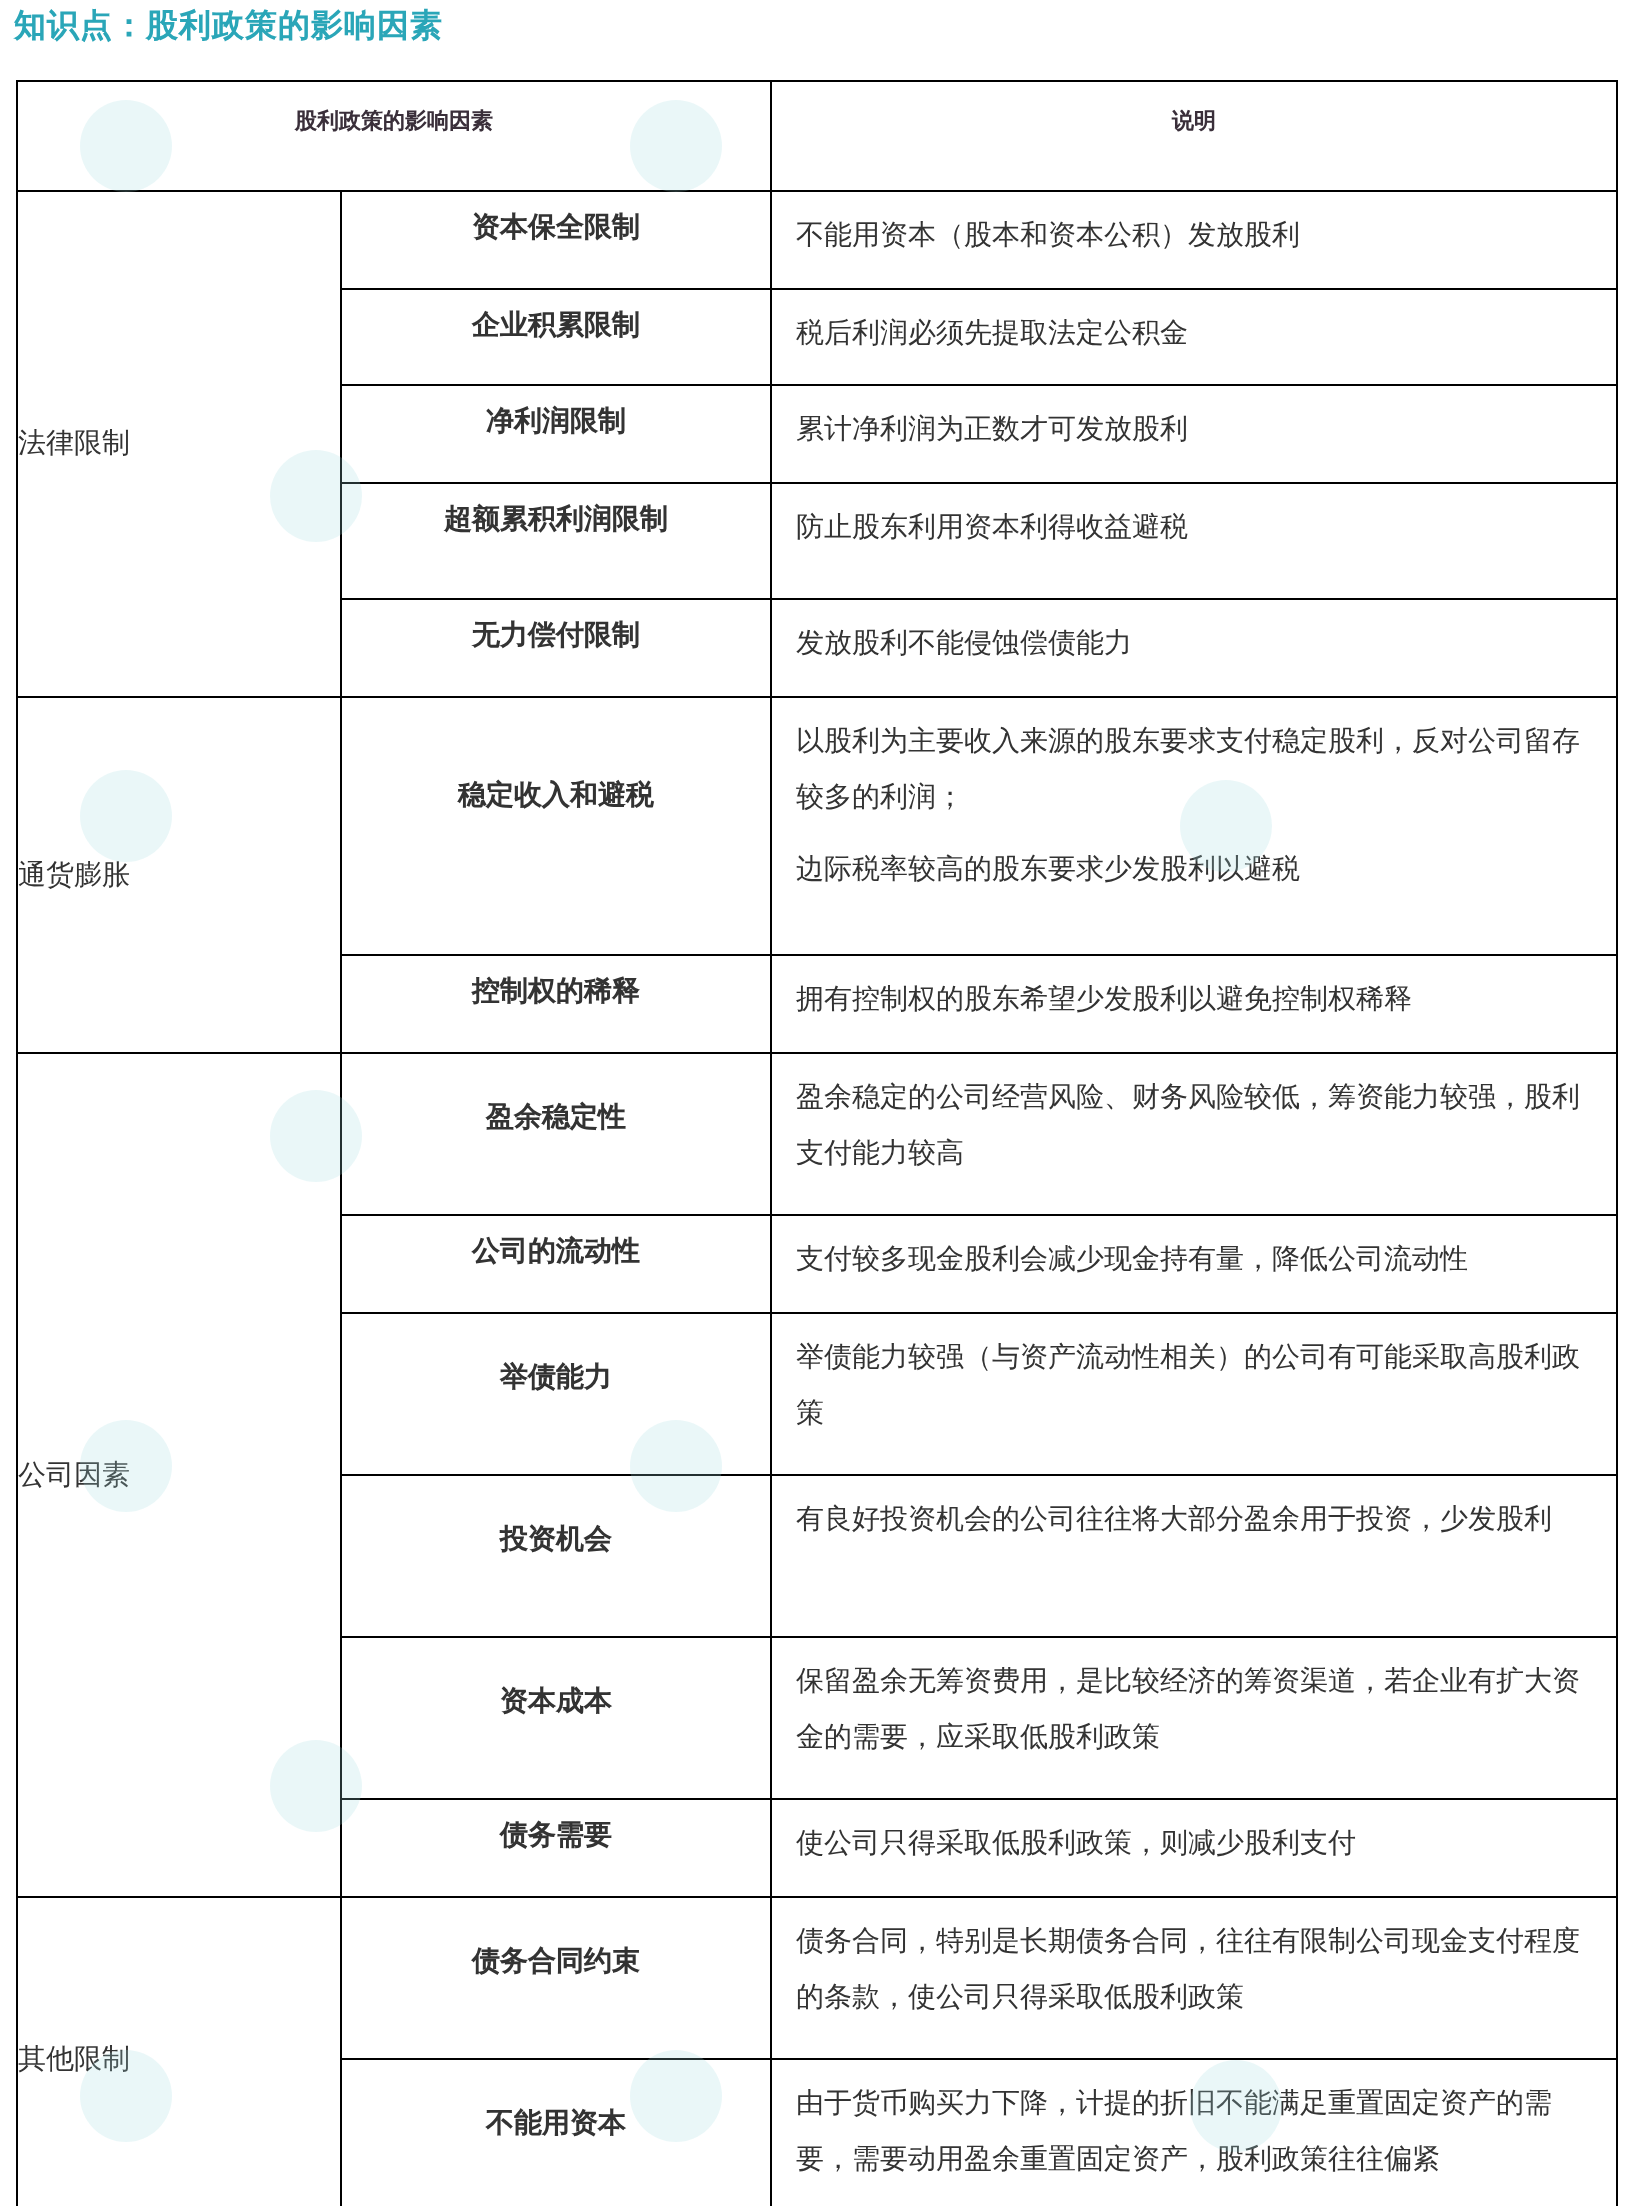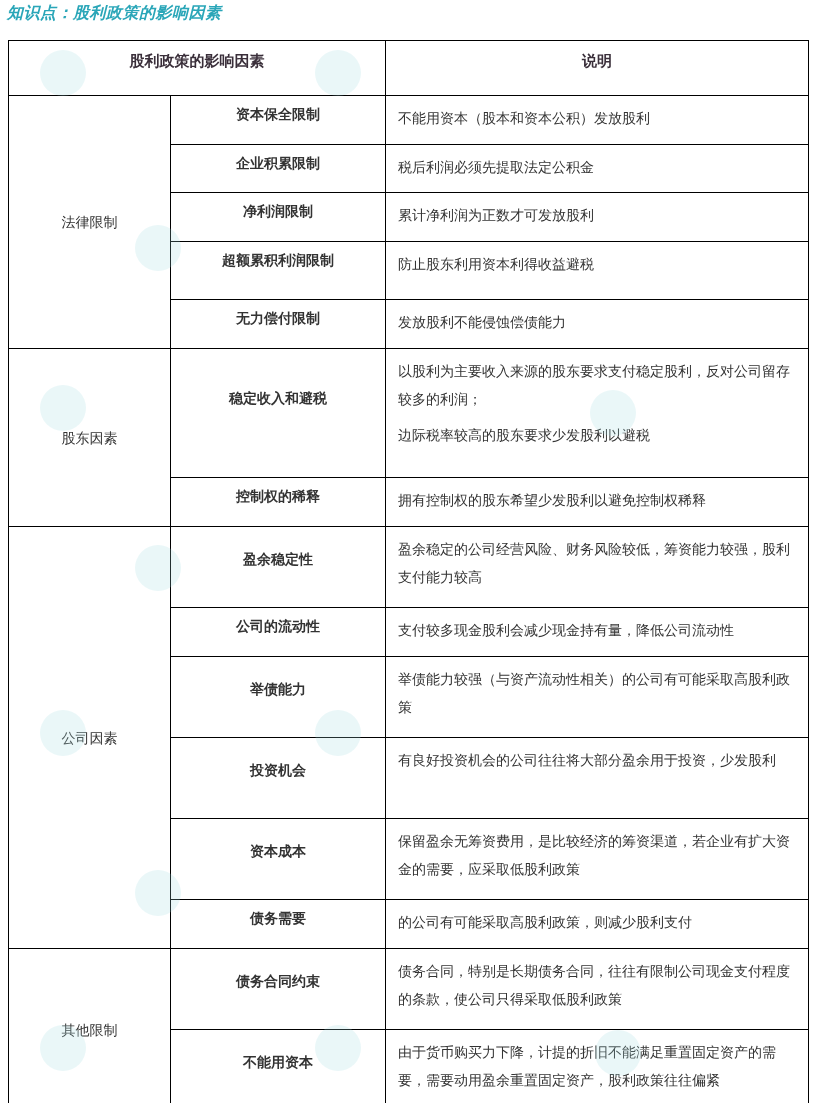--- a/index.html
+++ b/index.html
@@ -1,25 +1,25 @@
 <!DOCTYPE html>
 <html><head>
   <meta charset="utf-8">
   <style>
     html, body { margin: 0; padding: 0; background: #ffffff; }
     body { width: 813px; height: 1103px; position: relative; overflow: hidden;
            font-family: "DejaVu Sans", "Liberation Sans", sans-serif; color: #333333; }
     .title { position: absolute; left: 7px; top: 2px; font-size: 16px; font-weight: bold;
-             color: #2aa6b8; letter-spacing: 0.5px; line-height: 22px; font-style: italic; }
+             color: #2aa6b8; letter-spacing: 0.5px; line-height: 22px; }
     table { position: absolute; left: 8px; top: 40px; border-collapse: collapse;
             table-layout: fixed; width: 800px; }
     td, th { border: 1.5px solid #000000; font-size: 14px; line-height: 28px;
              vertical-align: top; padding: 0; }
-    th { font-weight: bold; color: #3a2f3a; height: 48px; vertical-align: top; padding-top: 6px; text-align: center; font-size: 15px; }
-    td.cat { text-align: center; vertical-align: middle; }
+    th { font-weight: bold; color: #3a2f3a; height: 48px; vertical-align: top; padding-top: 6px; text-align: center; font-size: 11px; }
+    td.cat { vertical-align: middle; }
     td.factor { text-align: center; padding-top: 4px; font-weight: bold; }
     td.desc { text-align: left; padding: 4px 8px 0 8px; }
     .desc p { margin: 4px; }
     .desc p + p { margin-top: 8px; }
     .wm { position: absolute; width: 46px; height: 46px; border-radius: 50%;
           background: rgba(160, 220, 225, 0.22); pointer-events: none; }
   </style>
 </head>
 <body>
 
@@ -65,21 +65,21 @@
         </td>
     </tr>
     <tr style="height:49px">
       <td class="factor">无力偿付限制</td>
       <td class="desc">
           <p>发放股利不能侵蚀偿债能力</p>
         </td>
     </tr>
 
     <tr style="height:129px">
-      <td class="cat" rowspan="2">股东因素</td>
+      <td class="cat" rowspan="2">通货膨胀</td>
       <td class="factor" style="vertical-align:middle;padding-top:0;padding-bottom:30px">稳定收入和避税</td>
       <td class="desc">
         <p>以股利为主要收入来源的股东要求支付稳定股利，反对公司留存较多的利润；</p>
         <p>边际税率较高的股东要求少发股利以避税</p>
       </td>
     </tr>
     <tr style="height:49px">
       <td class="factor">控制权的稀释</td>
       <td class="desc">
           <p>拥有控制权的股东希望少发股利以避免控制权稀释</p>
@@ -113,21 +113,21 @@
     </tr>
     <tr style="height:81px">
       <td class="factor" style="padding-top:18px">资本成本</td>
       <td class="desc">
           <p>保留盈余无筹资费用，是比较经济的筹资渠道，若企业有扩大资金的需要，应采取低股利政策</p>
         </td>
     </tr>
     <tr style="height:49px">
       <td class="factor">债务需要</td>
       <td class="desc">
-          <p>的公司有可能采取高股利政策，则减少股利支付</p>
+          <p>使公司只得采取低股利政策，则减少股利支付</p>
         </td>
     </tr>
 
     <tr style="height:81px">
       <td class="cat" rowspan="2">其他限制</td>
       <td class="factor" style="padding-top:18px">债务合同约束</td>
       <td class="desc">
           <p>债务合同，特别是长期债务合同，往往有限制公司现金支付程度的条款，使公司只得采取低股利政策</p>
         </td>
     </tr>

